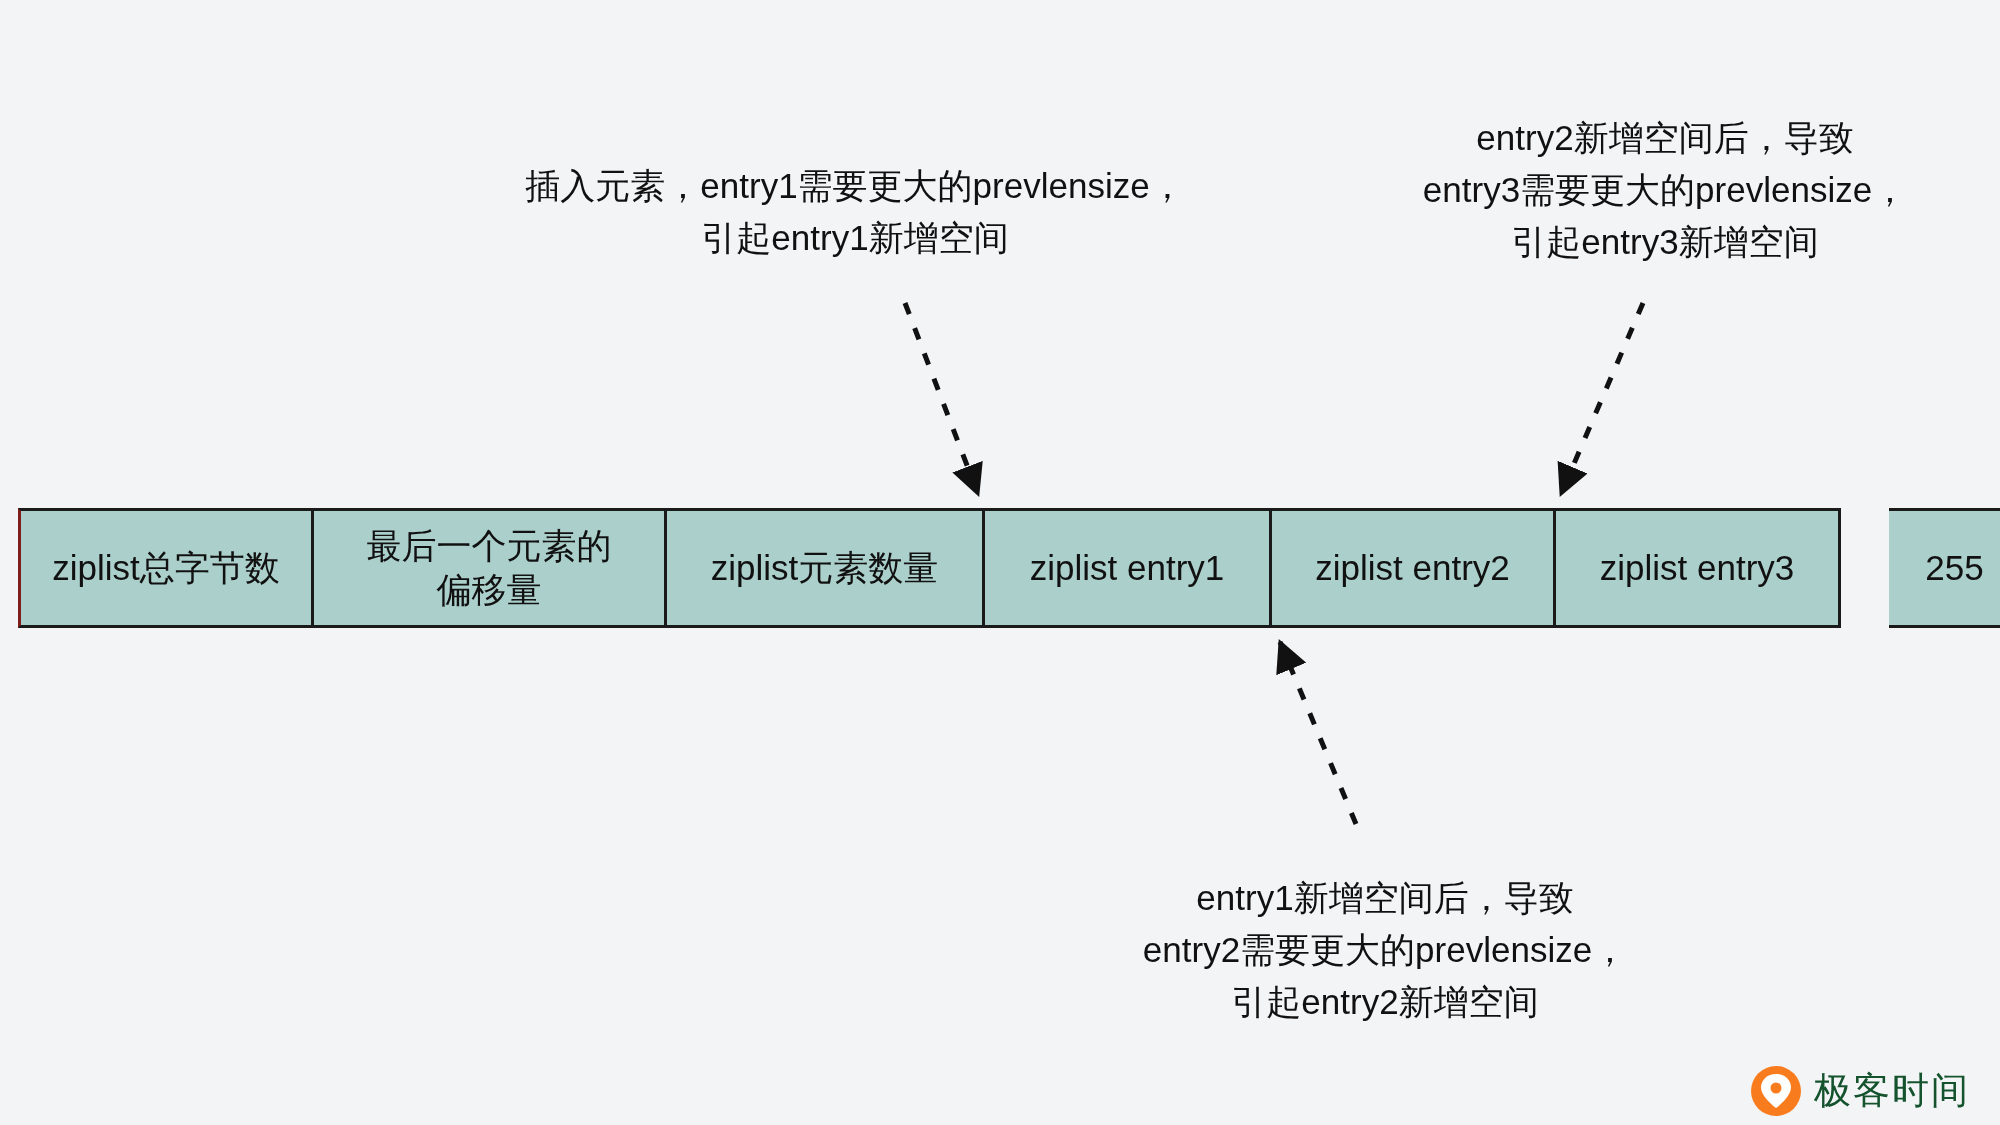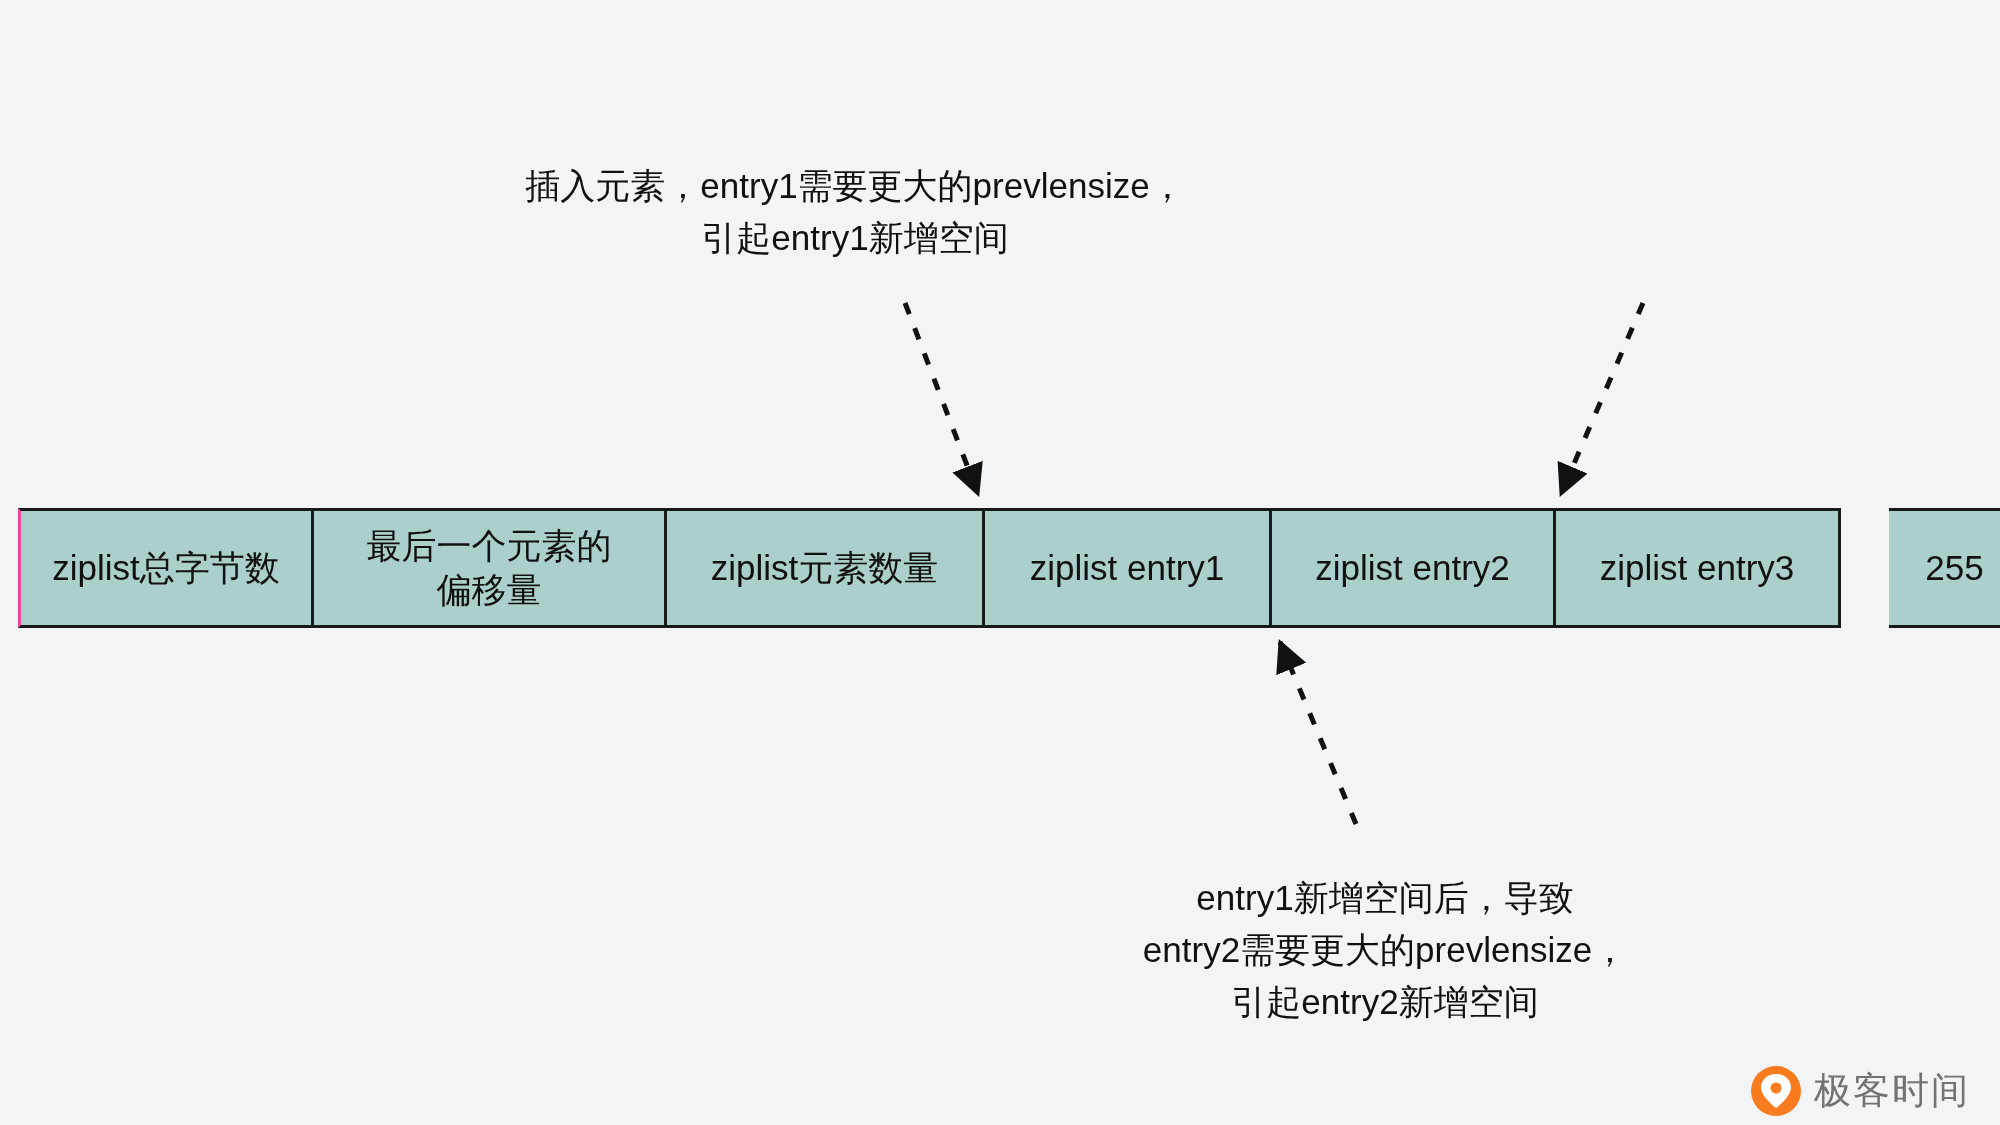--- a/index.html
+++ b/index.html
@@ -55,54 +55,59 @@
     background: #abcfcb;
     display: flex;
     align-items: center;
     justify-content: center;
     text-align: center;
     font-size: 35px;
     line-height: 1.25;
     white-space: pre-line;
     color: #111;
   }
-  .cell:first-child { border-left: 3px solid #ec4899; }
+  .cell:first-child { border-left: 3px solid #7f1d1d; }
   .c0 { width: 296px; }
   .c1 { width: 353px; }
   .c2 { width: 318px; }
   .c3 { width: 287px; }
   .c4 { width: 284px; }
   .c5 { width: 285px; }
   .c6 { width: 134px; margin-left: 48px; }
 
   
   .brand {
     position: absolute;
     right: 30px;
     bottom: 8px;
     display: flex;
     align-items: center;
     gap: 12px;
   }
   .brand-text {
     font-size: 37px;
-    color: #737373;
+    color: #14532d;
     letter-spacing: 2px;
   }
 </style>
 </head>
 <body>
 
 <div class="canvas">
 
   <div class="annotation top-left">
     <div>插入元素，entry1需要更大的prevlensize，</div>
     <div>引起entry1新增空间</div>
   </div>
 
+  <div class="annotation top-right">
+    <div>entry2新增空间后，导致</div>
+    <div>entry3需要更大的prevlensize，</div>
+    <div>引起entry3新增空间</div>
+  </div>
 
   <div class="annotation bottom">
     <div>entry1新增空间后，导致</div>
     <div>entry2需要更大的prevlensize，</div>
     <div>引起entry2新增空间</div>
   </div>
 
   <svg class="arrows" width="2000" height="1125" viewBox="0 0 2000 1125">
     <defs>
       <marker id="arrowhead" viewBox="0 0 10 10" refX="9" refY="5" markerWidth="6.5" markerHeight="6.5" orient="auto">

